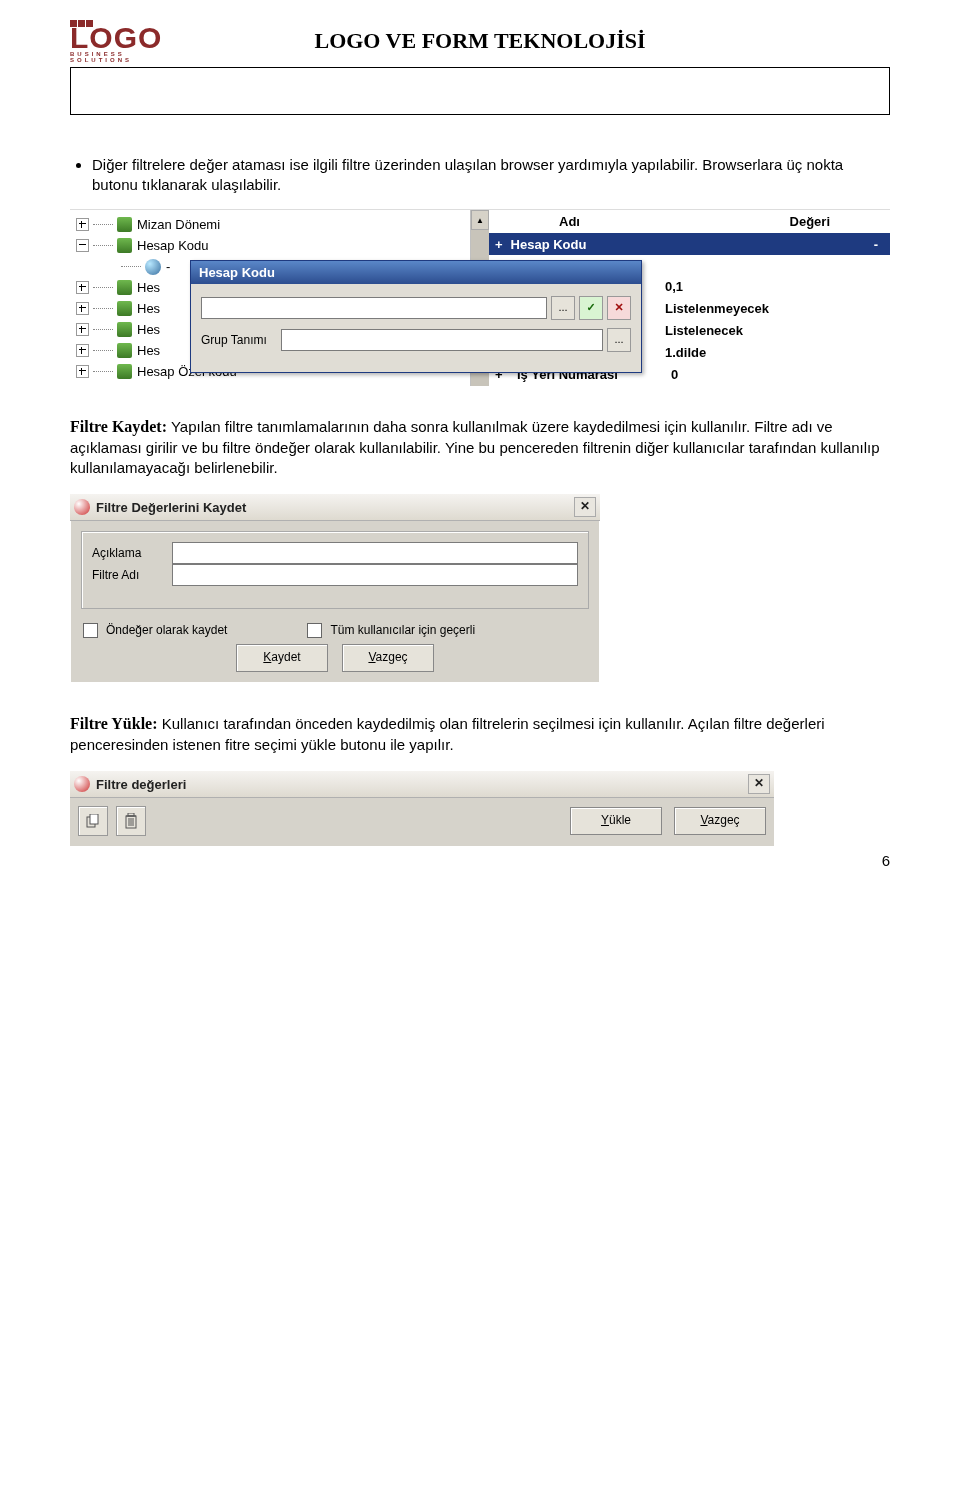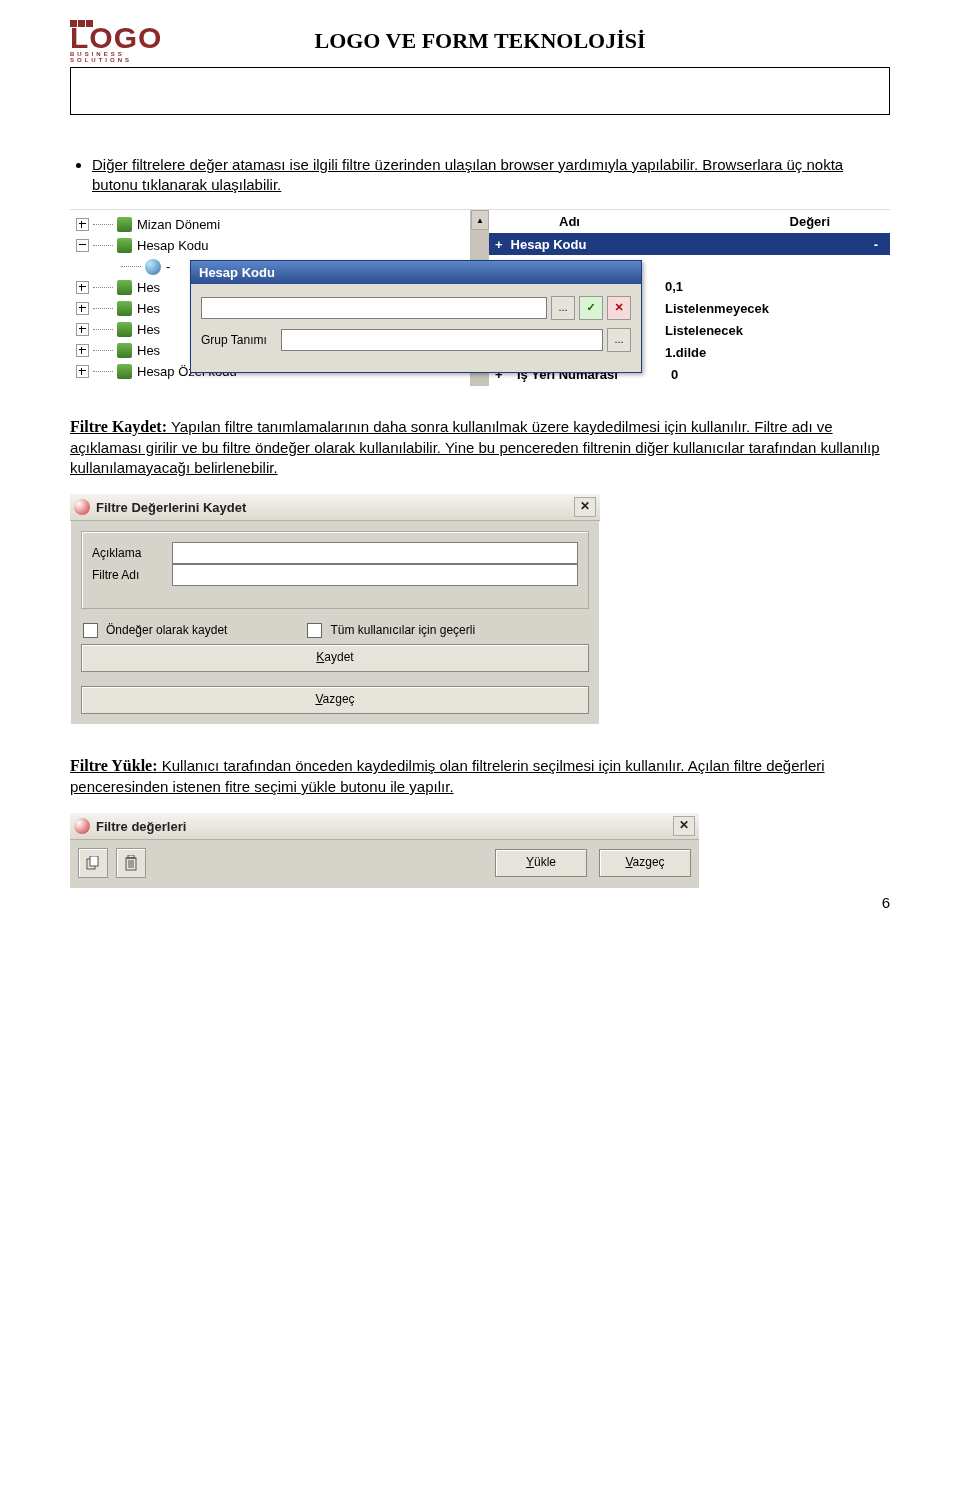--- a/index.html
+++ b/index.html
@@ -56,21 +56,20 @@
   }
   .title-box {
     border: 1.5px solid #000;
     height: 46px;
     margin-bottom: 40px;
   }
   .body-text {
     font-family: Arial, sans-serif;
     font-size: 15px;
     line-height: 1.35;
-    text-decoration: underline;
   }
   .body-text ul { margin: 0 0 14px 22px; padding: 0; }
   .body-text li { margin-bottom: 2px; }
   .section-label {
     font-family: "Times New Roman", serif;
     font-weight: bold;
     font-size: 16px;
   }
 
   
@@ -295,38 +294,37 @@
     background: #fff;
     display: inline-block;
     margin-right: 8px;
     vertical-align: middle;
   }
   .btn-row {
     display: flex;
     justify-content: center;
     gap: 14px;
     margin-top: 6px;
-    flex-direction: column;
   }
   .win-btn {
     min-width: 90px;
     height: 26px;
     background: #e6e3da;
     border: 1px solid #888;
     box-shadow: 1px 1px 0 #fff inset;
     font-size: 12px;
     cursor: pointer;
     text-align: center;
     line-height: 24px;
   }
   .win-btn .ul { text-decoration: underline; }
 
   
   .dialog3 {
-    width: 629px;
+    width: 704px;
     background: #d6d3cb;
     font-family: Tahoma, Arial, sans-serif;
     font-size: 12px;
   }
   .d3-body {
     padding: 6px;
     background: #d6d3cb;
   }
   .listbox {
     background: #fff;

